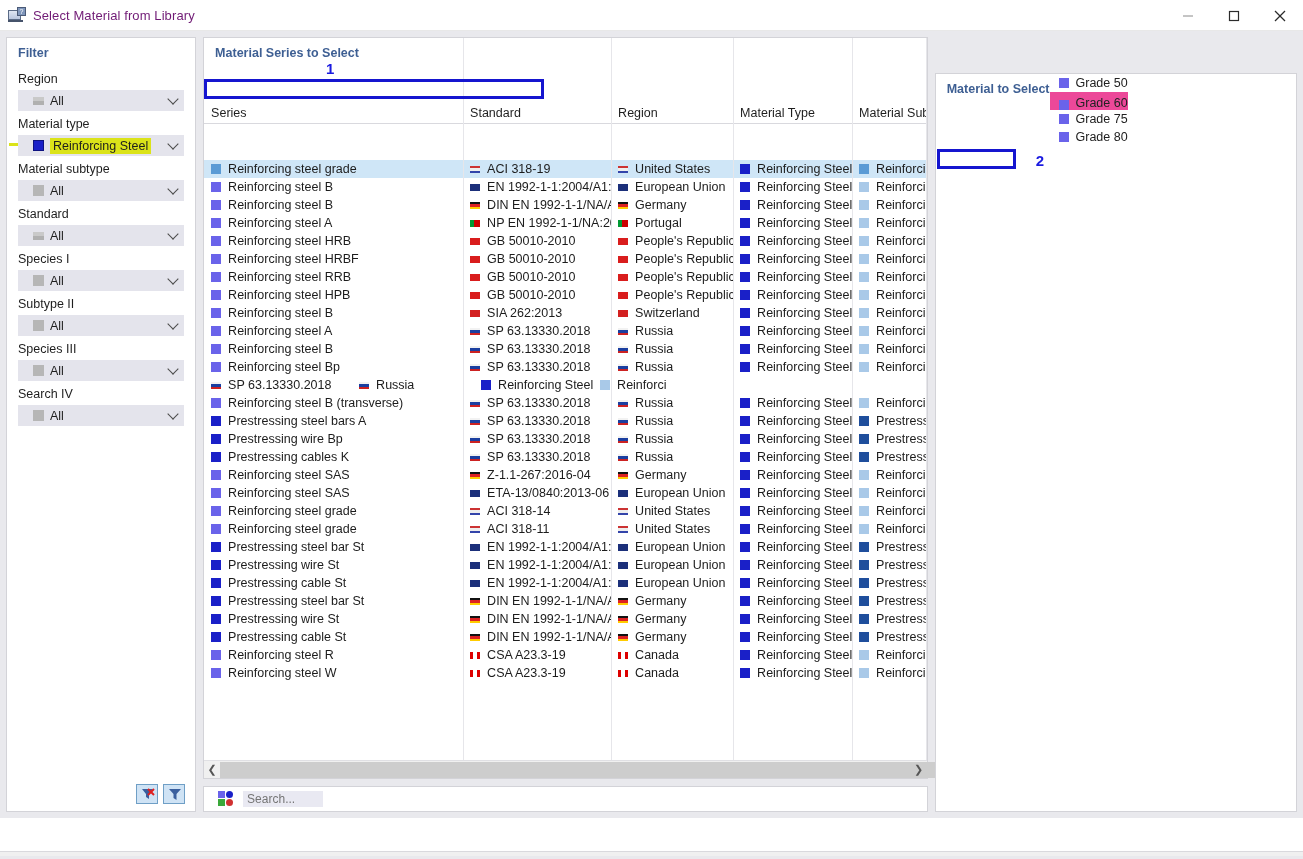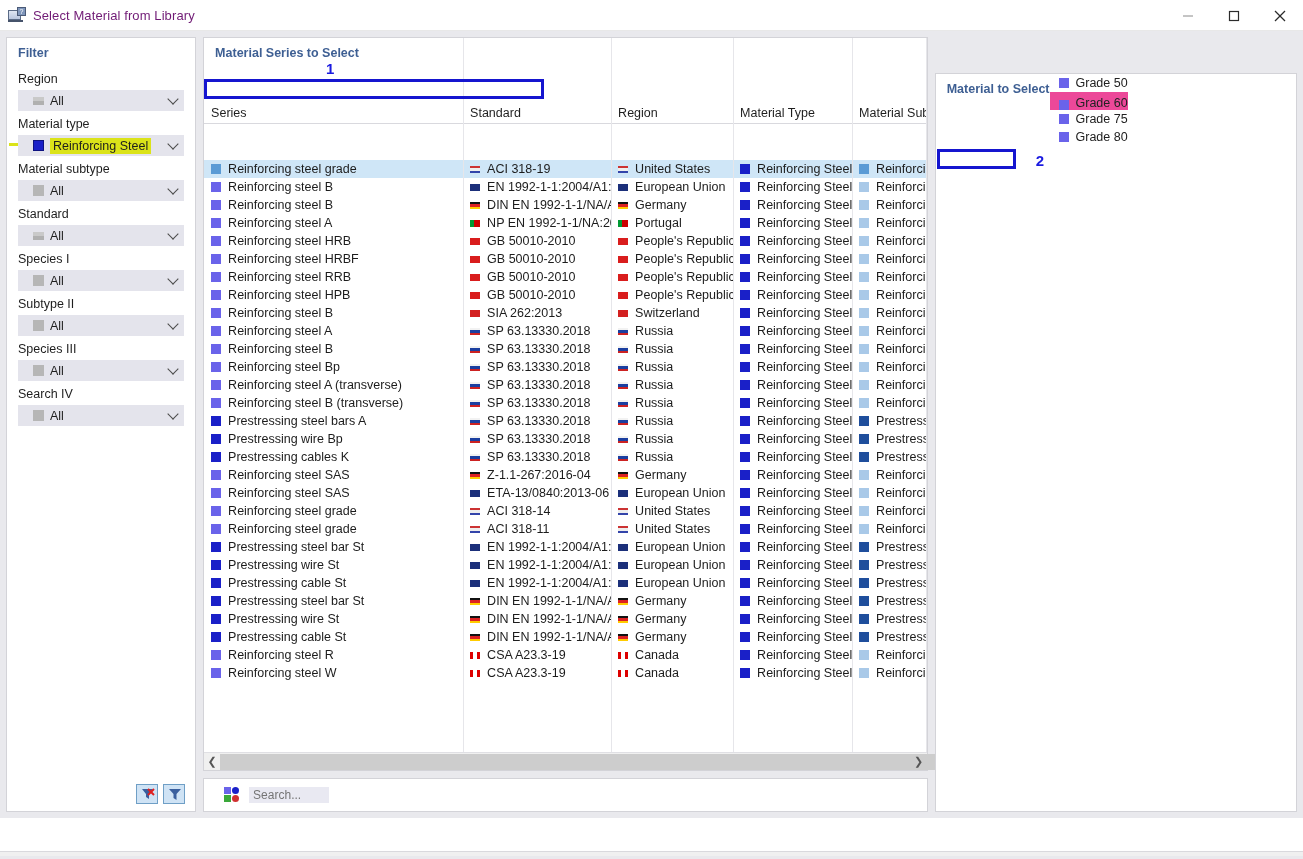--- a/index.html
+++ b/index.html
@@ -153,22 +153,22 @@
   .hscroll{
     height:18px; background:#f0f0f0; border-top:1px solid #e0e0e4;
     display:flex; align-items:center; position:relative;
   }
   .hs-arrow{ width:16px;height:17px;display:flex;align-items:center;justify-content:center;
              color:#555;font-size:11px; }
   .hs-track{ position:absolute; left:16px; right:16px; top:1px; height:16px; background:#f0f0f0; }
   .hs-thumb{ position:absolute; left:16px; top:1px; height:16px; width:806px; background:#cdcdcd; }
 
   .search-bar{
-    height:34px; margin-top:7px; background:#fff; border:1px solid #d3d3d8;
-    display:flex; align-items:center; padding-left:20px;
+    height:26px; margin-top:7px; background:#fff; border:1px solid #d3d3d8;
+    display:flex; align-items:center; padding-left:14px;
   }
   .search-ico{ width:17px;height:16px;position:relative;margin-right:8px;flex:none; }
   .sq{ position:absolute; width:7px;height:7px; }
   .search-input{
     width:80px; height:16px; background:#e9e9f2; border:0; outline:0;
     font-family:"Liberation Sans", sans-serif; font-size:12px; color:#7a7a7a;
     padding-left:4px;
   }
 
   
@@ -606,24 +606,20 @@
               <span class="cell c-mtype">
                 <span class="sw deepblue"></span>
                 <span class="t4">Reinforcing Steel</span>
               </span>
               <span class="cell c-msub">
                 <span class="sw lightblue"></span>
                 <span class="t5">Reinforcing</span>
               </span>
             </div>
             <div class="row">
-              <span class="cell c-series">
-                <span class="sw violet"></span>
-                <span class="t1">Reinforcing steel A (transverse)</span>
-              </span>
               <span class="cell c-std">
                 <span class="flag fg-ru"></span>
                 <span class="t2">SP 63.13330.2018</span>
               </span>
               <span class="cell c-region">
                 <span class="flag fg-ru"></span>
                 <span class="t3">Russia</span>
               </span>
               <span class="cell c-mtype">
                 <span class="sw deepblue"></span>

